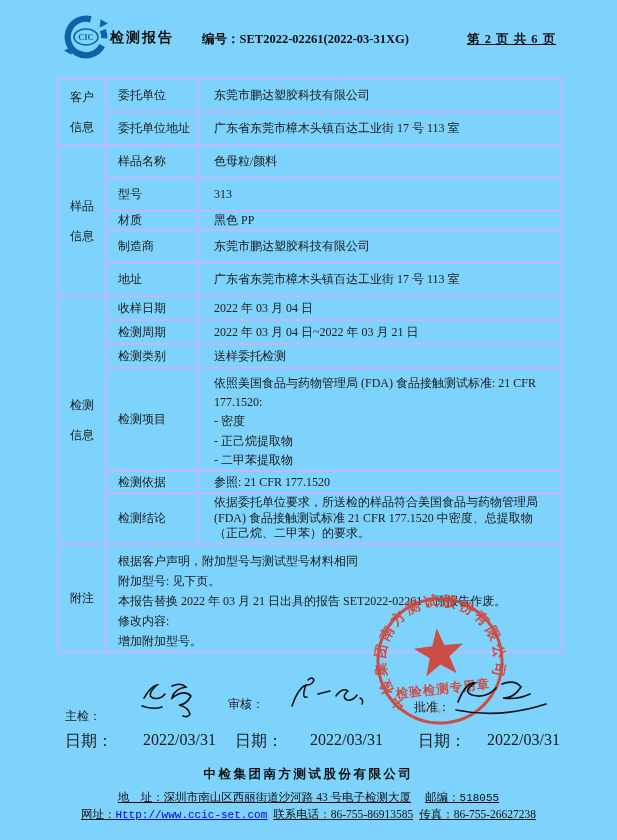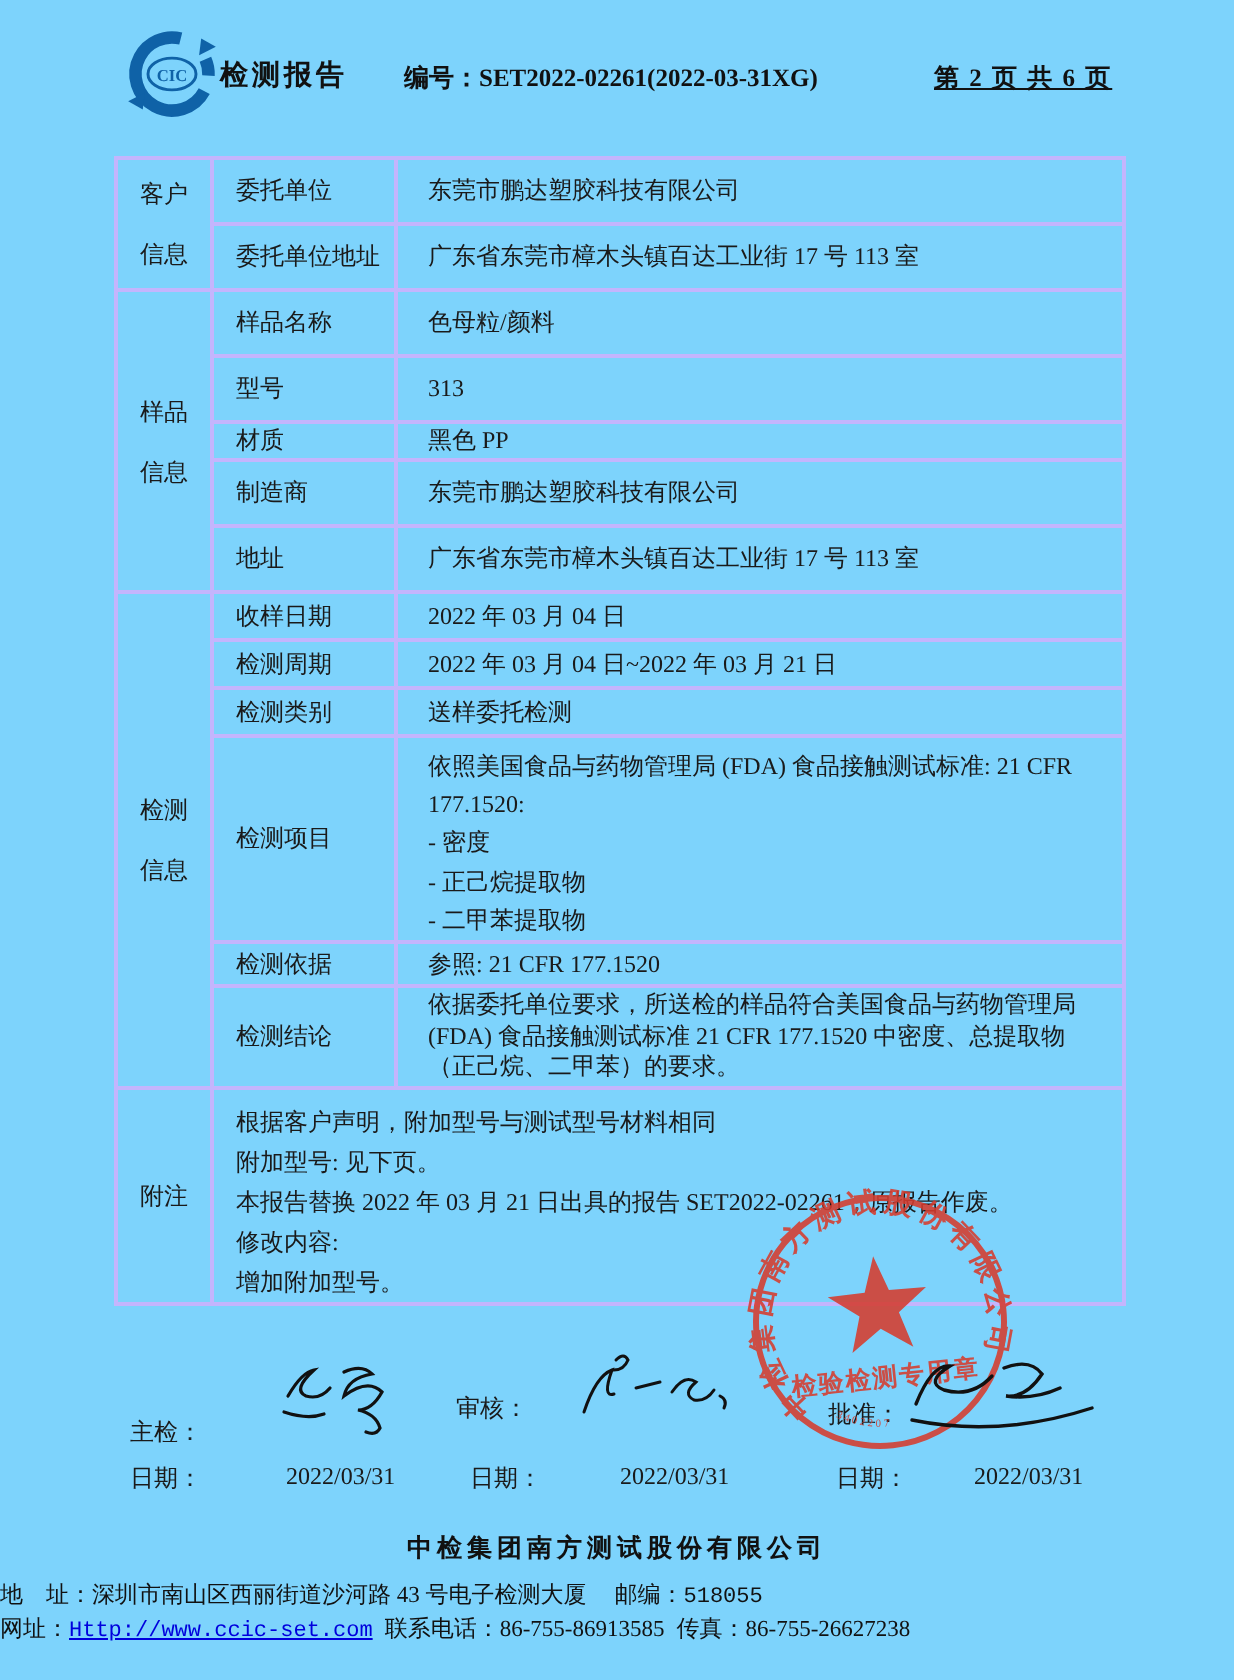--- a/index.html
+++ b/index.html
@@ -35,33 +35,33 @@
   }
   td.lbl { padding-left:11px; }
   td.val { padding-left:15px; padding-right:8px;margin-top:32px; }
   td.multi { vertical-align:top; padding-top:5px; }
   .pline { line-height:19.2px; white-space:nowrap; }
   .concl { line-height:15.6px; padding:1px 0; }
   td.noteval { vertical-align:top; padding-top:6px; }
   .nline { line-height:20px; white-space:nowrap; }
   
   .siglabel { position:absolute; font-size:12px; white-space:nowrap; }
-  .sigdate  { position:absolute; font-size:12px; white-space:nowrap; }
+  .sigdate  { position:absolute; font-size:16px; white-space:nowrap; }
   .sig-svg { position:absolute; }
   
   .seal { position:absolute; left:369px; top:590px; width:142px; height:142px;
           z-index:5; opacity:0.88; transform:rotate(-6deg); }
   .sig-approver { z-index:6; }
   
   .foot-company {
     position:absolute; left:0; right:0; top:766px; text-align:center;
     font-size:12.5px; font-weight:bold; letter-spacing:2.5px; color:#111;
   }
-  .foot-line { position:absolute; left:0; right:0; text-align:left; font-size:11.5px;
-               color:#111; white-space:nowrap; }
+  .foot-line { position:absolute; left:0; right:0; text-align:center; font-size:11.5px;
+               color:#111; white-space:nowrap;text-decoration:underline; }
   .foot-line.l1 { top:790px; }
   .foot-line.l2 { top:807px; }
   .mono { font-family:"Liberation Mono", monospace; font-size:11px; }
   a.url { color:#0000dd; text-decoration:underline; font-family:"Liberation Mono", monospace; font-size:11px; }
   .gap1 { display:inline-block; width:14px; }
   .gap2 { display:inline-block; width:6px; }
 </style>
 </head>
 <body>
 

